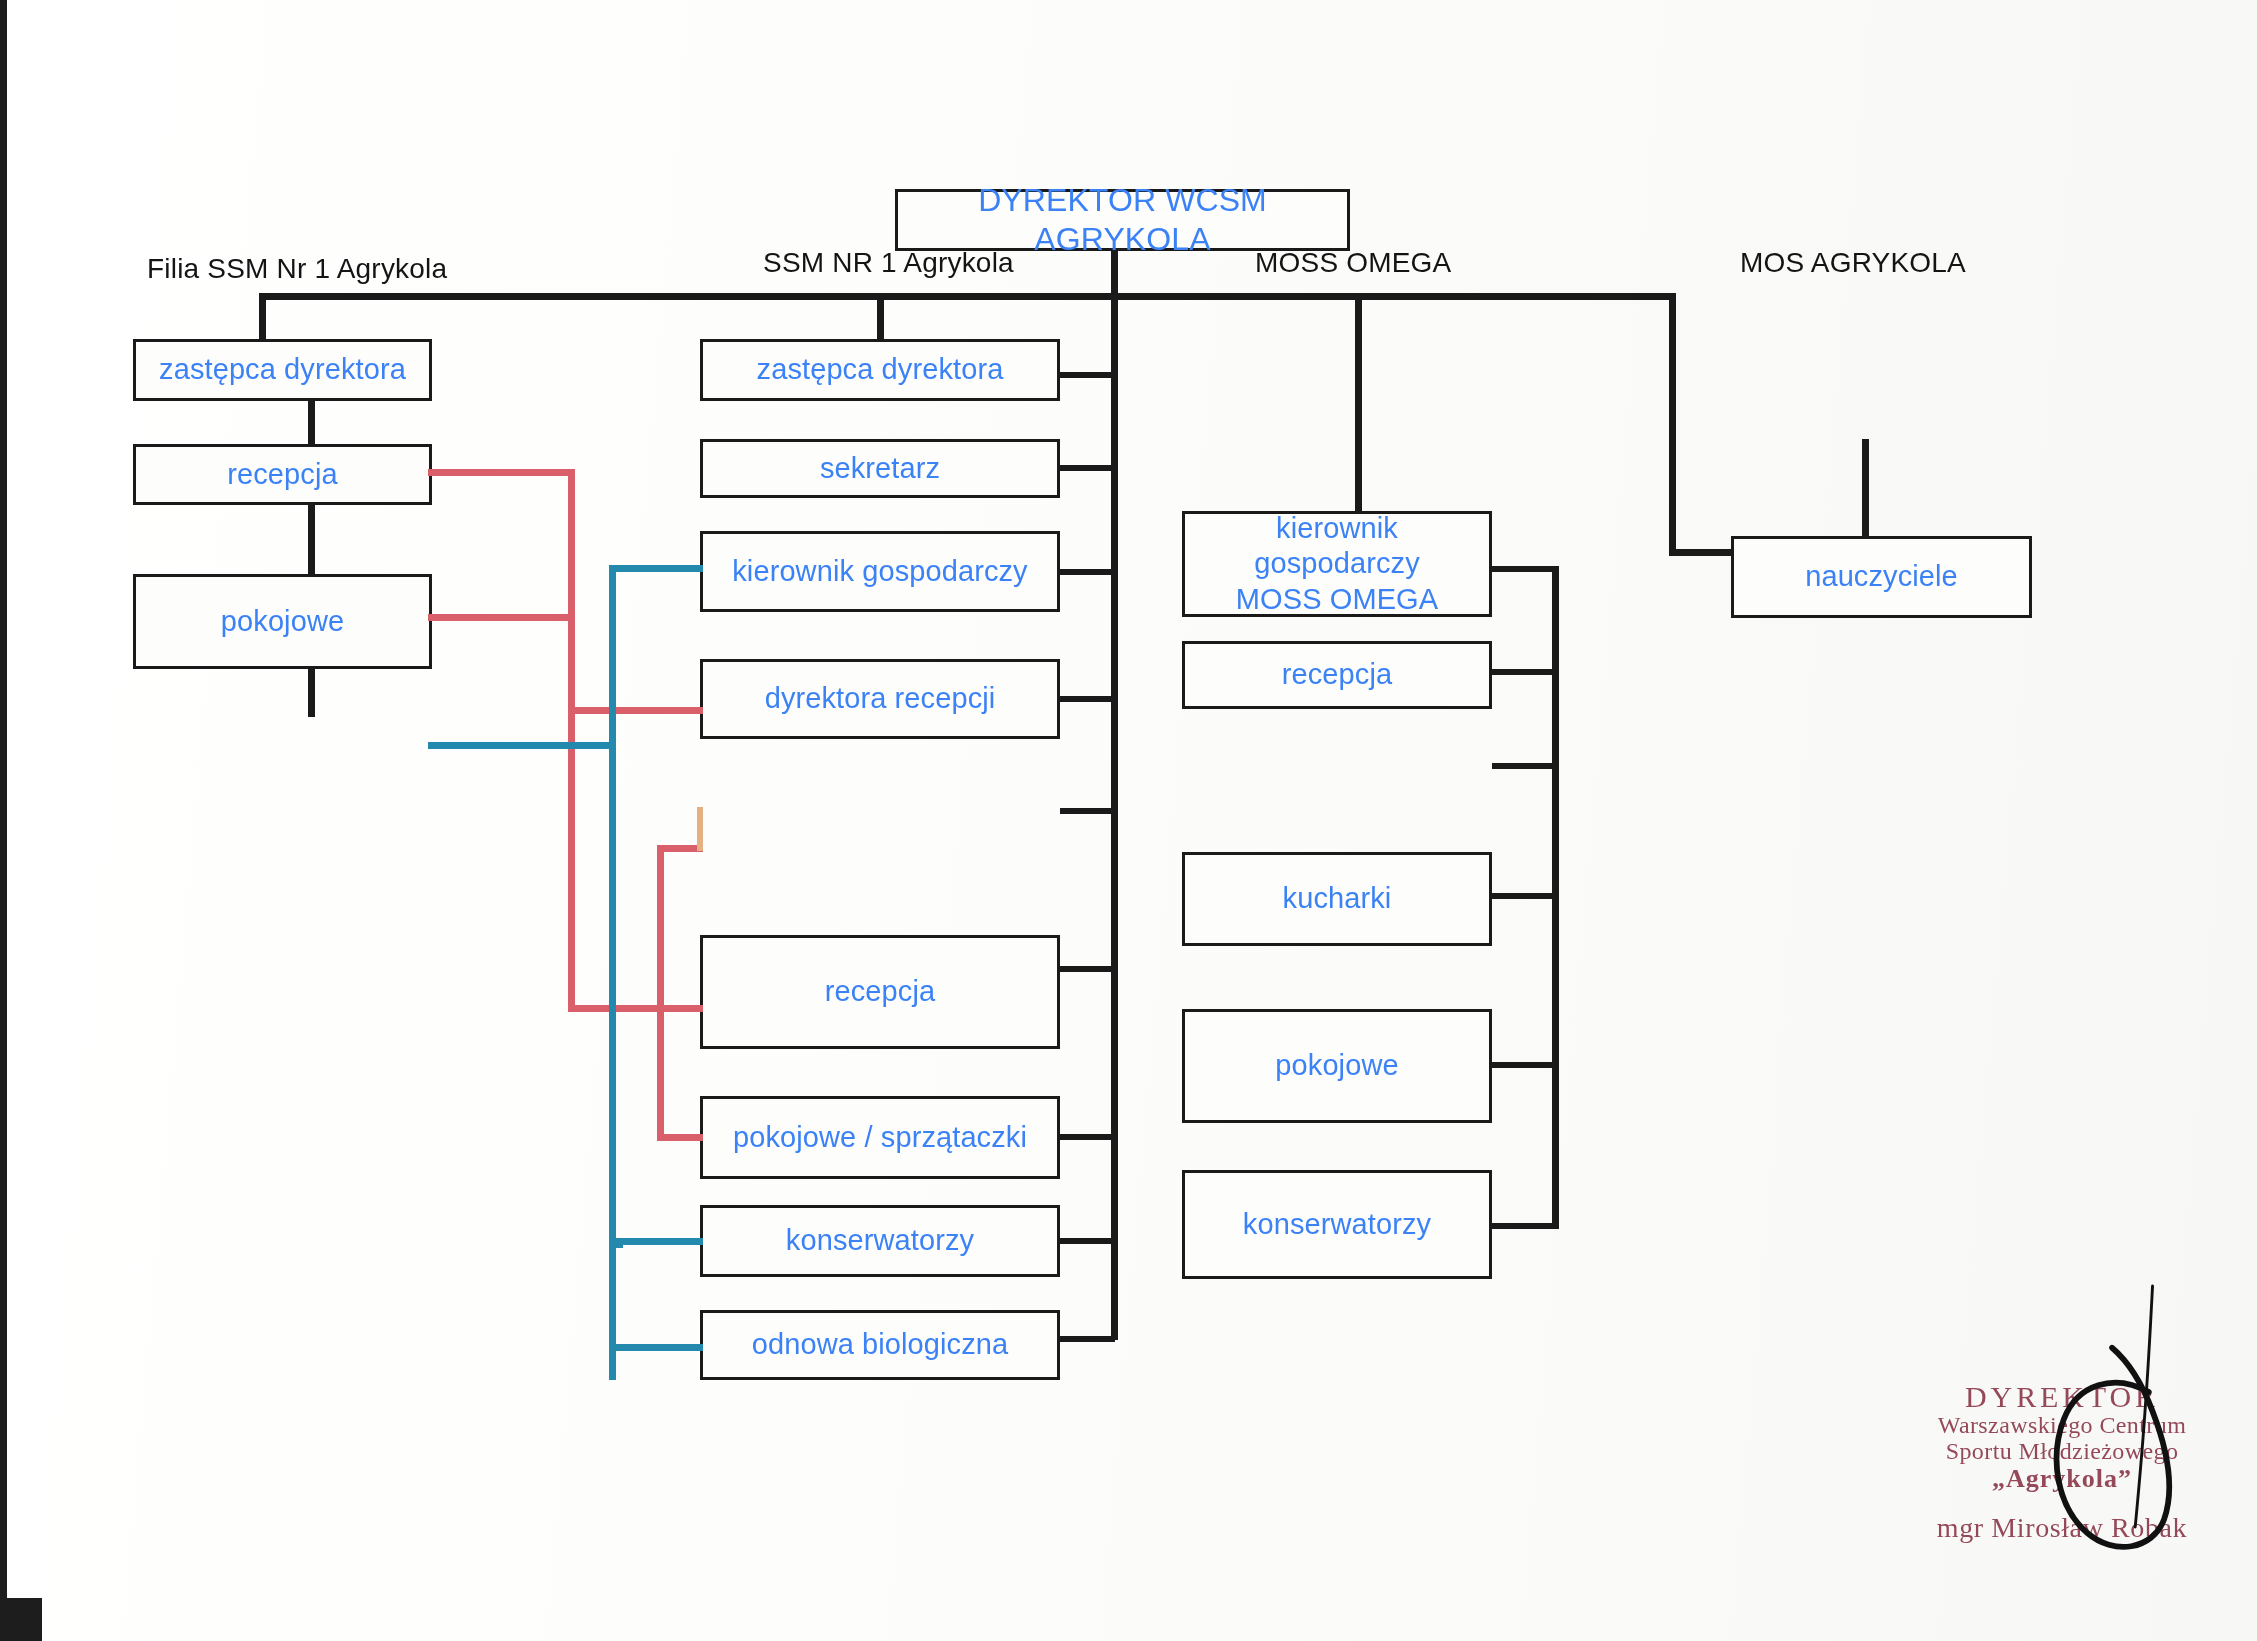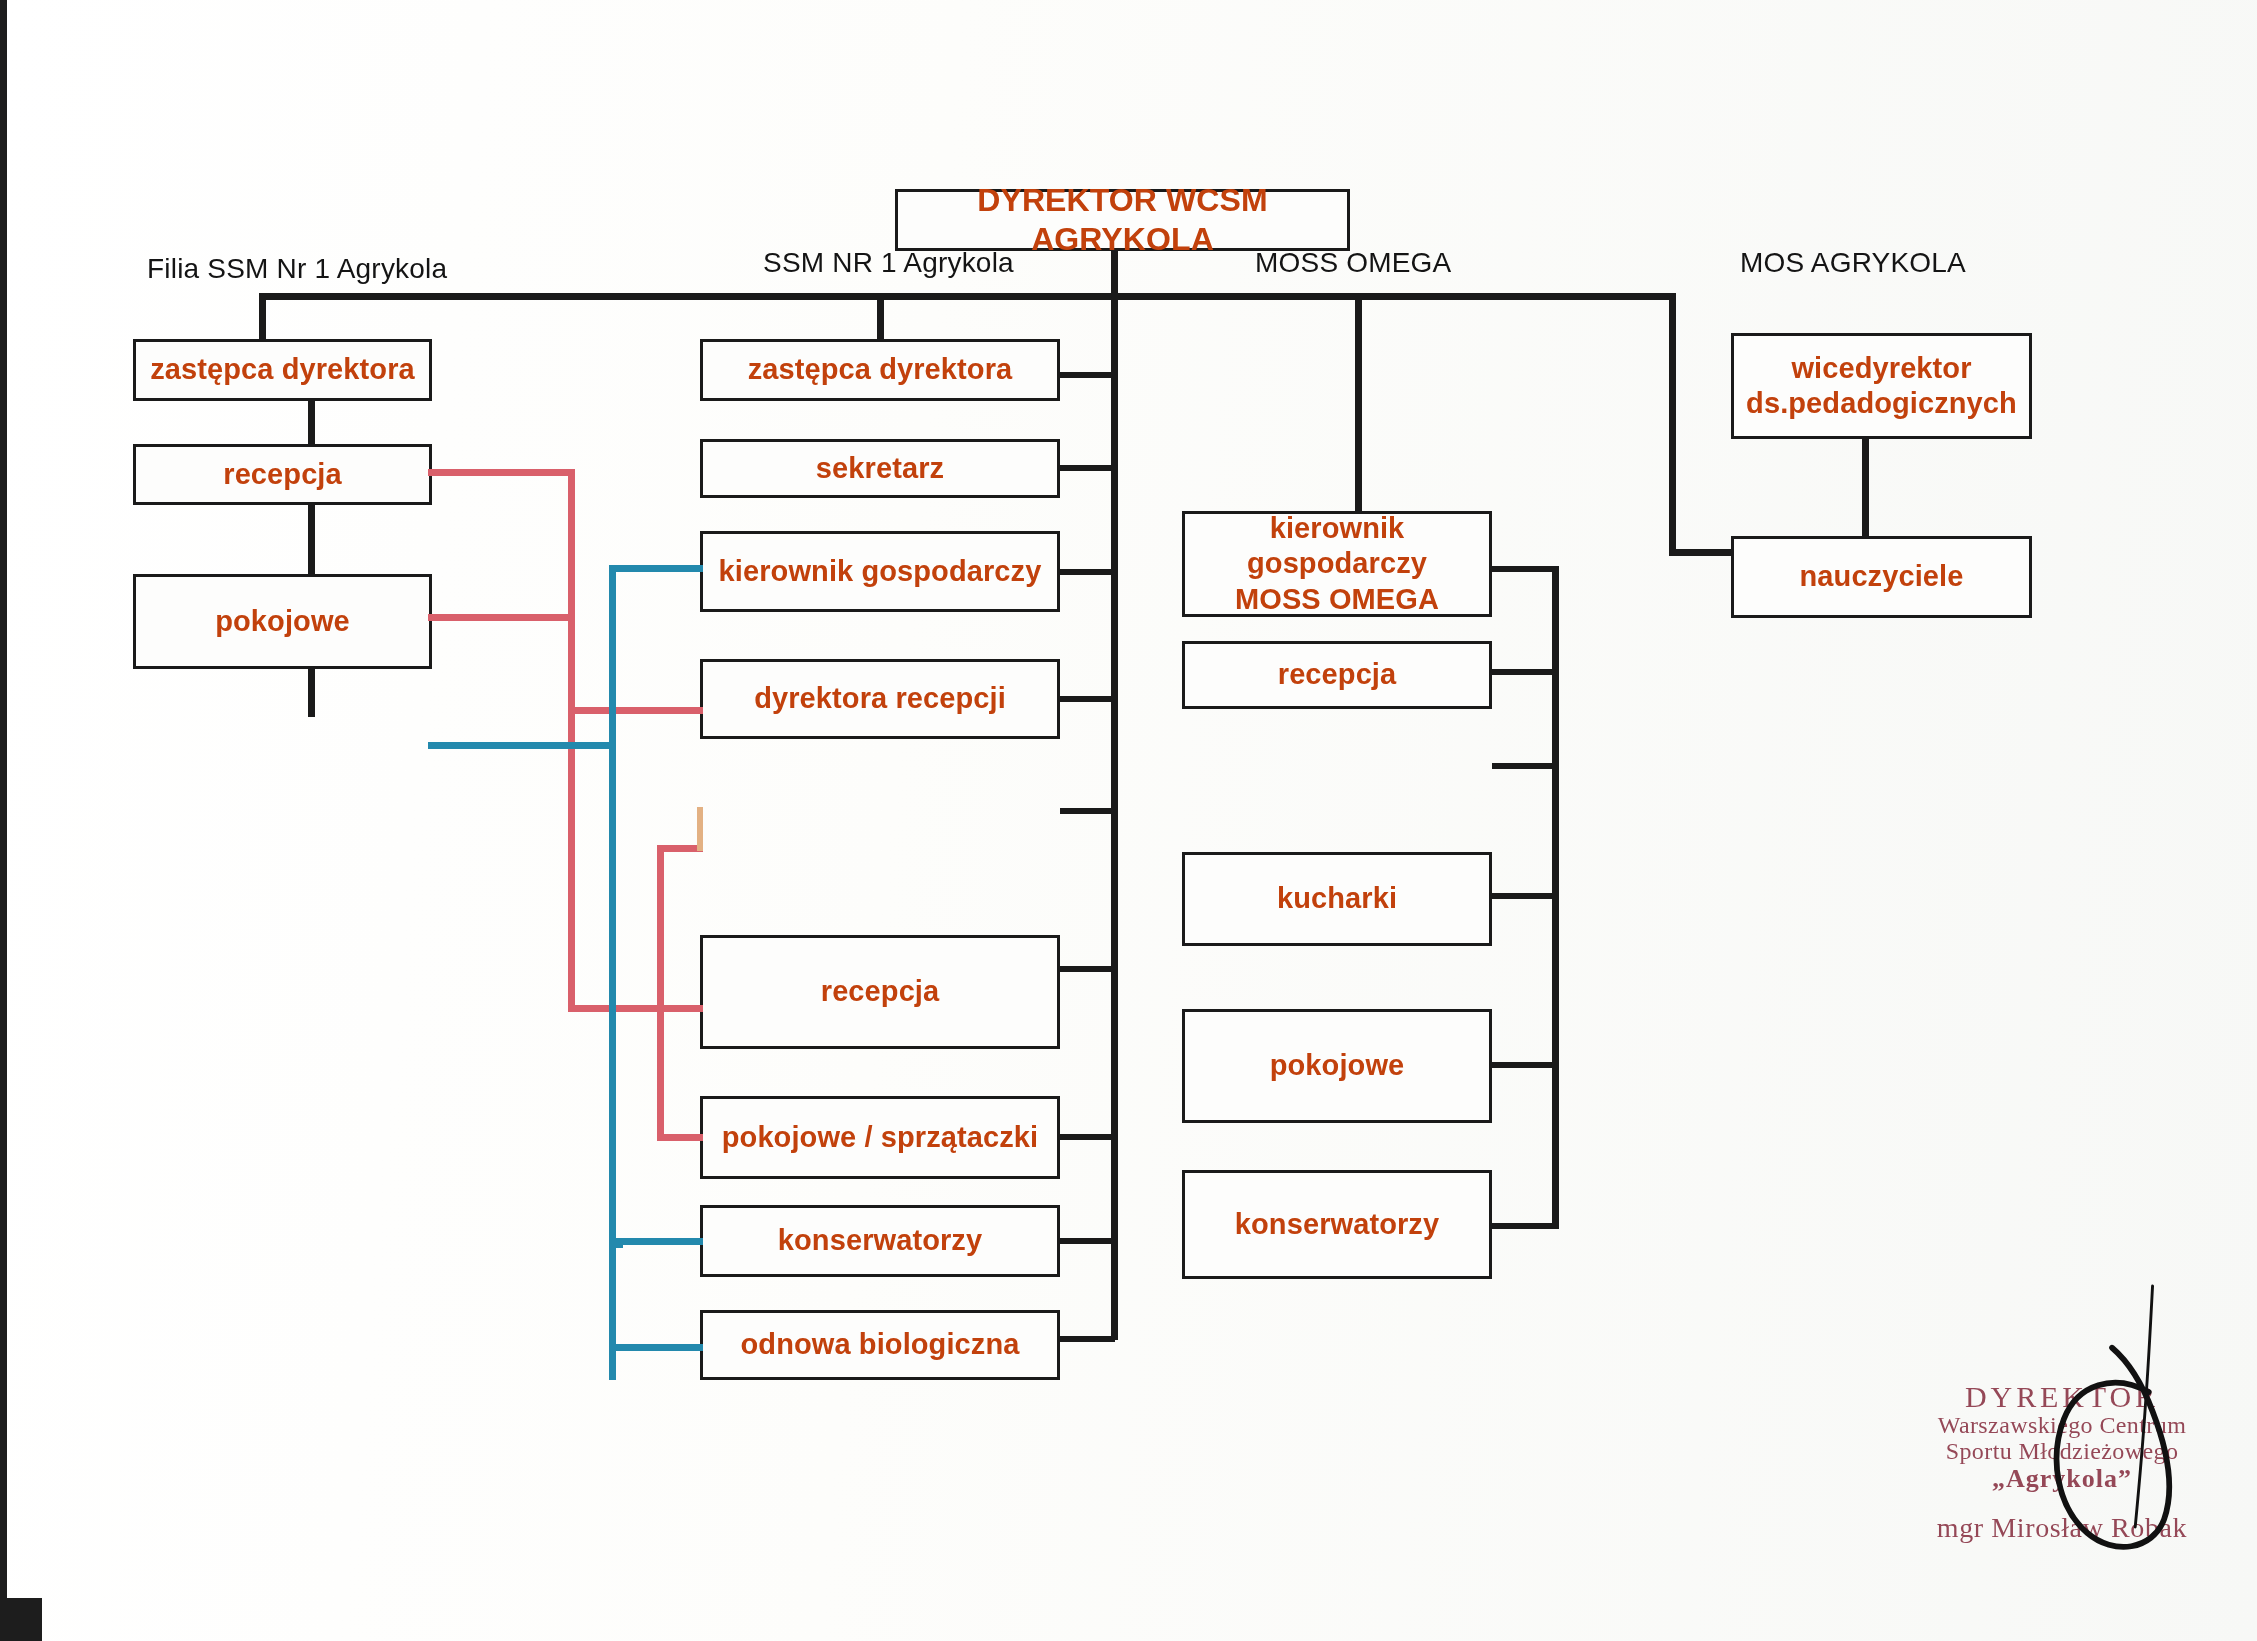--- a/index.html
+++ b/index.html
@@ -25,26 +25,25 @@
 
   .node{
     position:absolute;
     box-sizing:border-box;
     border:3.9px solid #1a1a1a;
     background:#fdfdfc;
     display:flex;
     align-items:center;
     justify-content:center;
     text-align:center;
-    color:#c2410c;
+    color:#3b82f6;
     font-size:29px;
     line-height:1.22;
     letter-spacing:0.1px;
     padding:1.9px 9.7px;
-    font-weight:bold;
   }
   .node.two-line{font-size:29px;}
 
   .node .lines{display:block;}
 
   .hdr{
     position:absolute;
     font-size:28px;
     color:#141414;
     white-space:nowrap;
@@ -196,26 +195,20 @@
   </div>
   <div class="ln" style="left:1492px;top:1062px;width:66px;height:5.8px;"></div>
 
   <div class="node" style="left:1182px;top:1170px;width:310px;height:109px;">
     <span>konserwatorzy</span>
   </div>
   <div class="ln" style="left:1492px;top:1223px;width:66px;height:5.8px;"></div>
 
   <div class="ln" style="left:1552px;top:566px;width:6.8px;height:663px;"></div>
 
-  <div class="node two-line" style="left:1731px;top:333px;width:301px;height:106px;">
-    <span class="lines">
-      <span>wicedyrektor</span><br>
-      <span>ds.pedadogicznych</span>
-    </span>
-  </div>
 
   <div class="node" style="left:1731px;top:536px;width:301px;height:82px;">
     <span>nauczyciele</span>
   </div>
 
   <div class="ln" style="left:1862px;top:439px;width:6.8px;height:97px;"></div>
   <div class="ln" style="left:1669px;top:549px;width:62px;height:6.8px;"></div>
 
   <div class="ln red" style="left:428px;top:469px;width:147px;height:6.8px;"></div>
   <div class="ln red" style="left:568px;top:469px;width:6.8px;height:543px;"></div>

